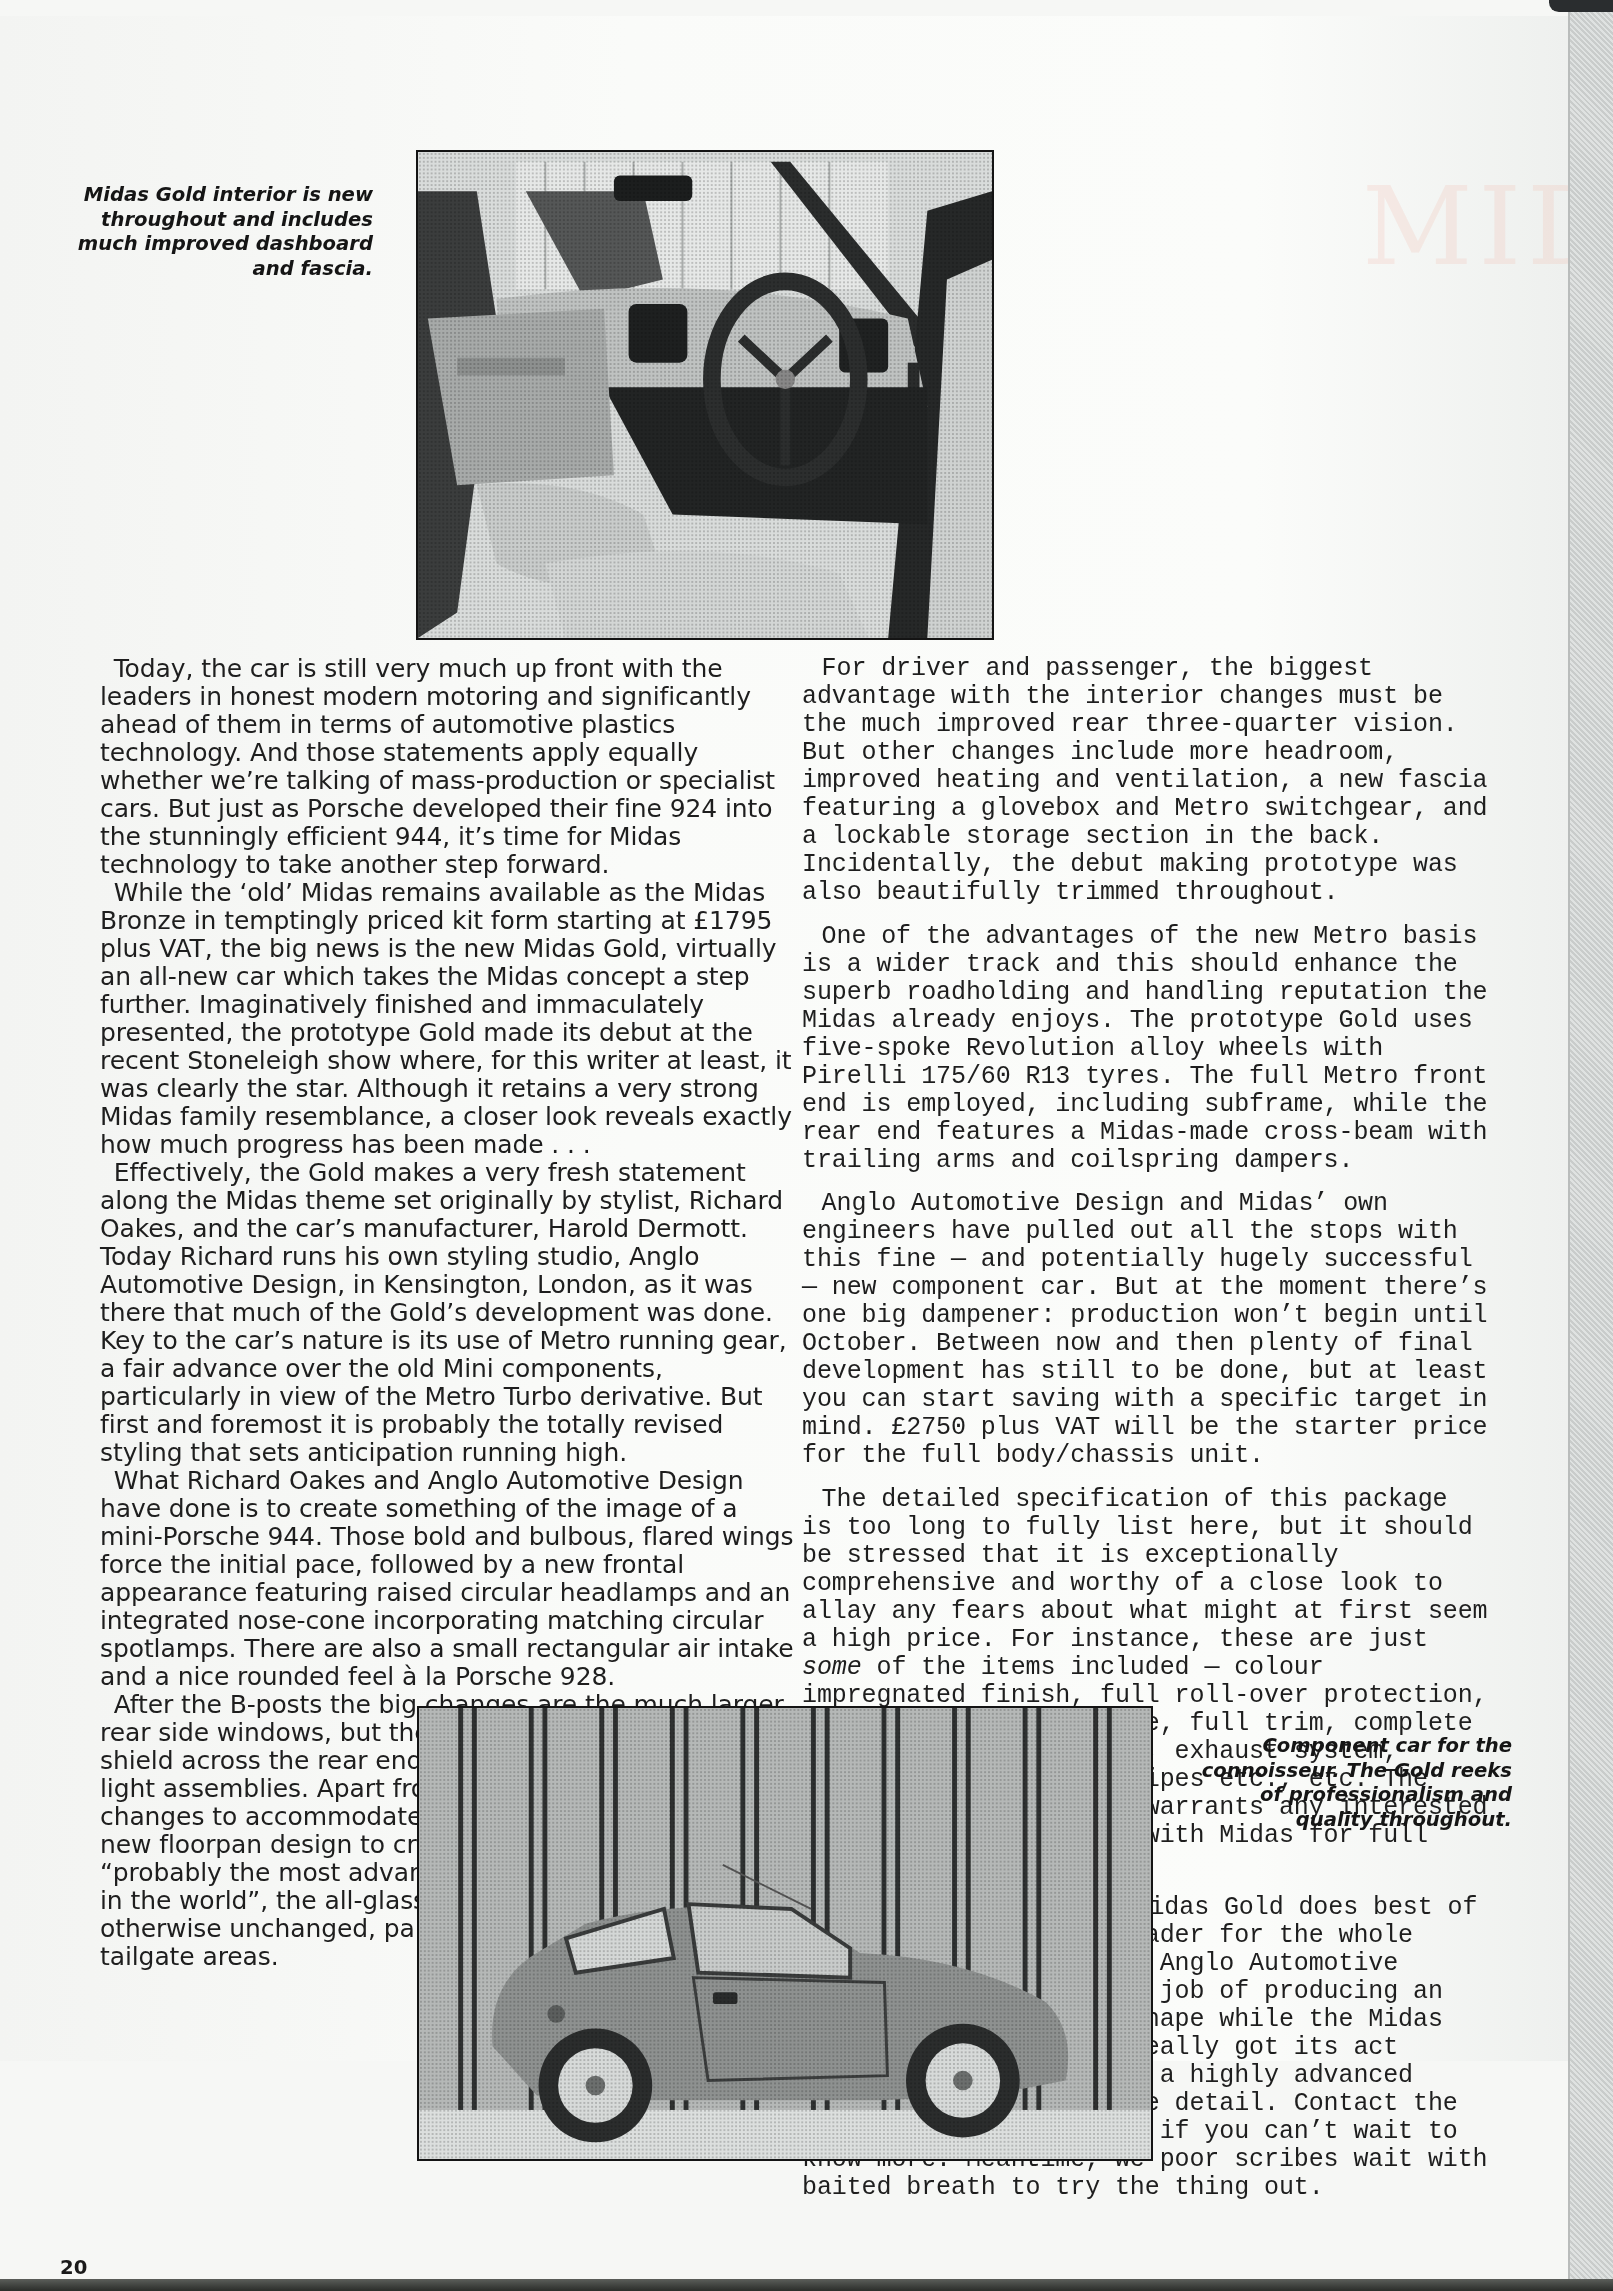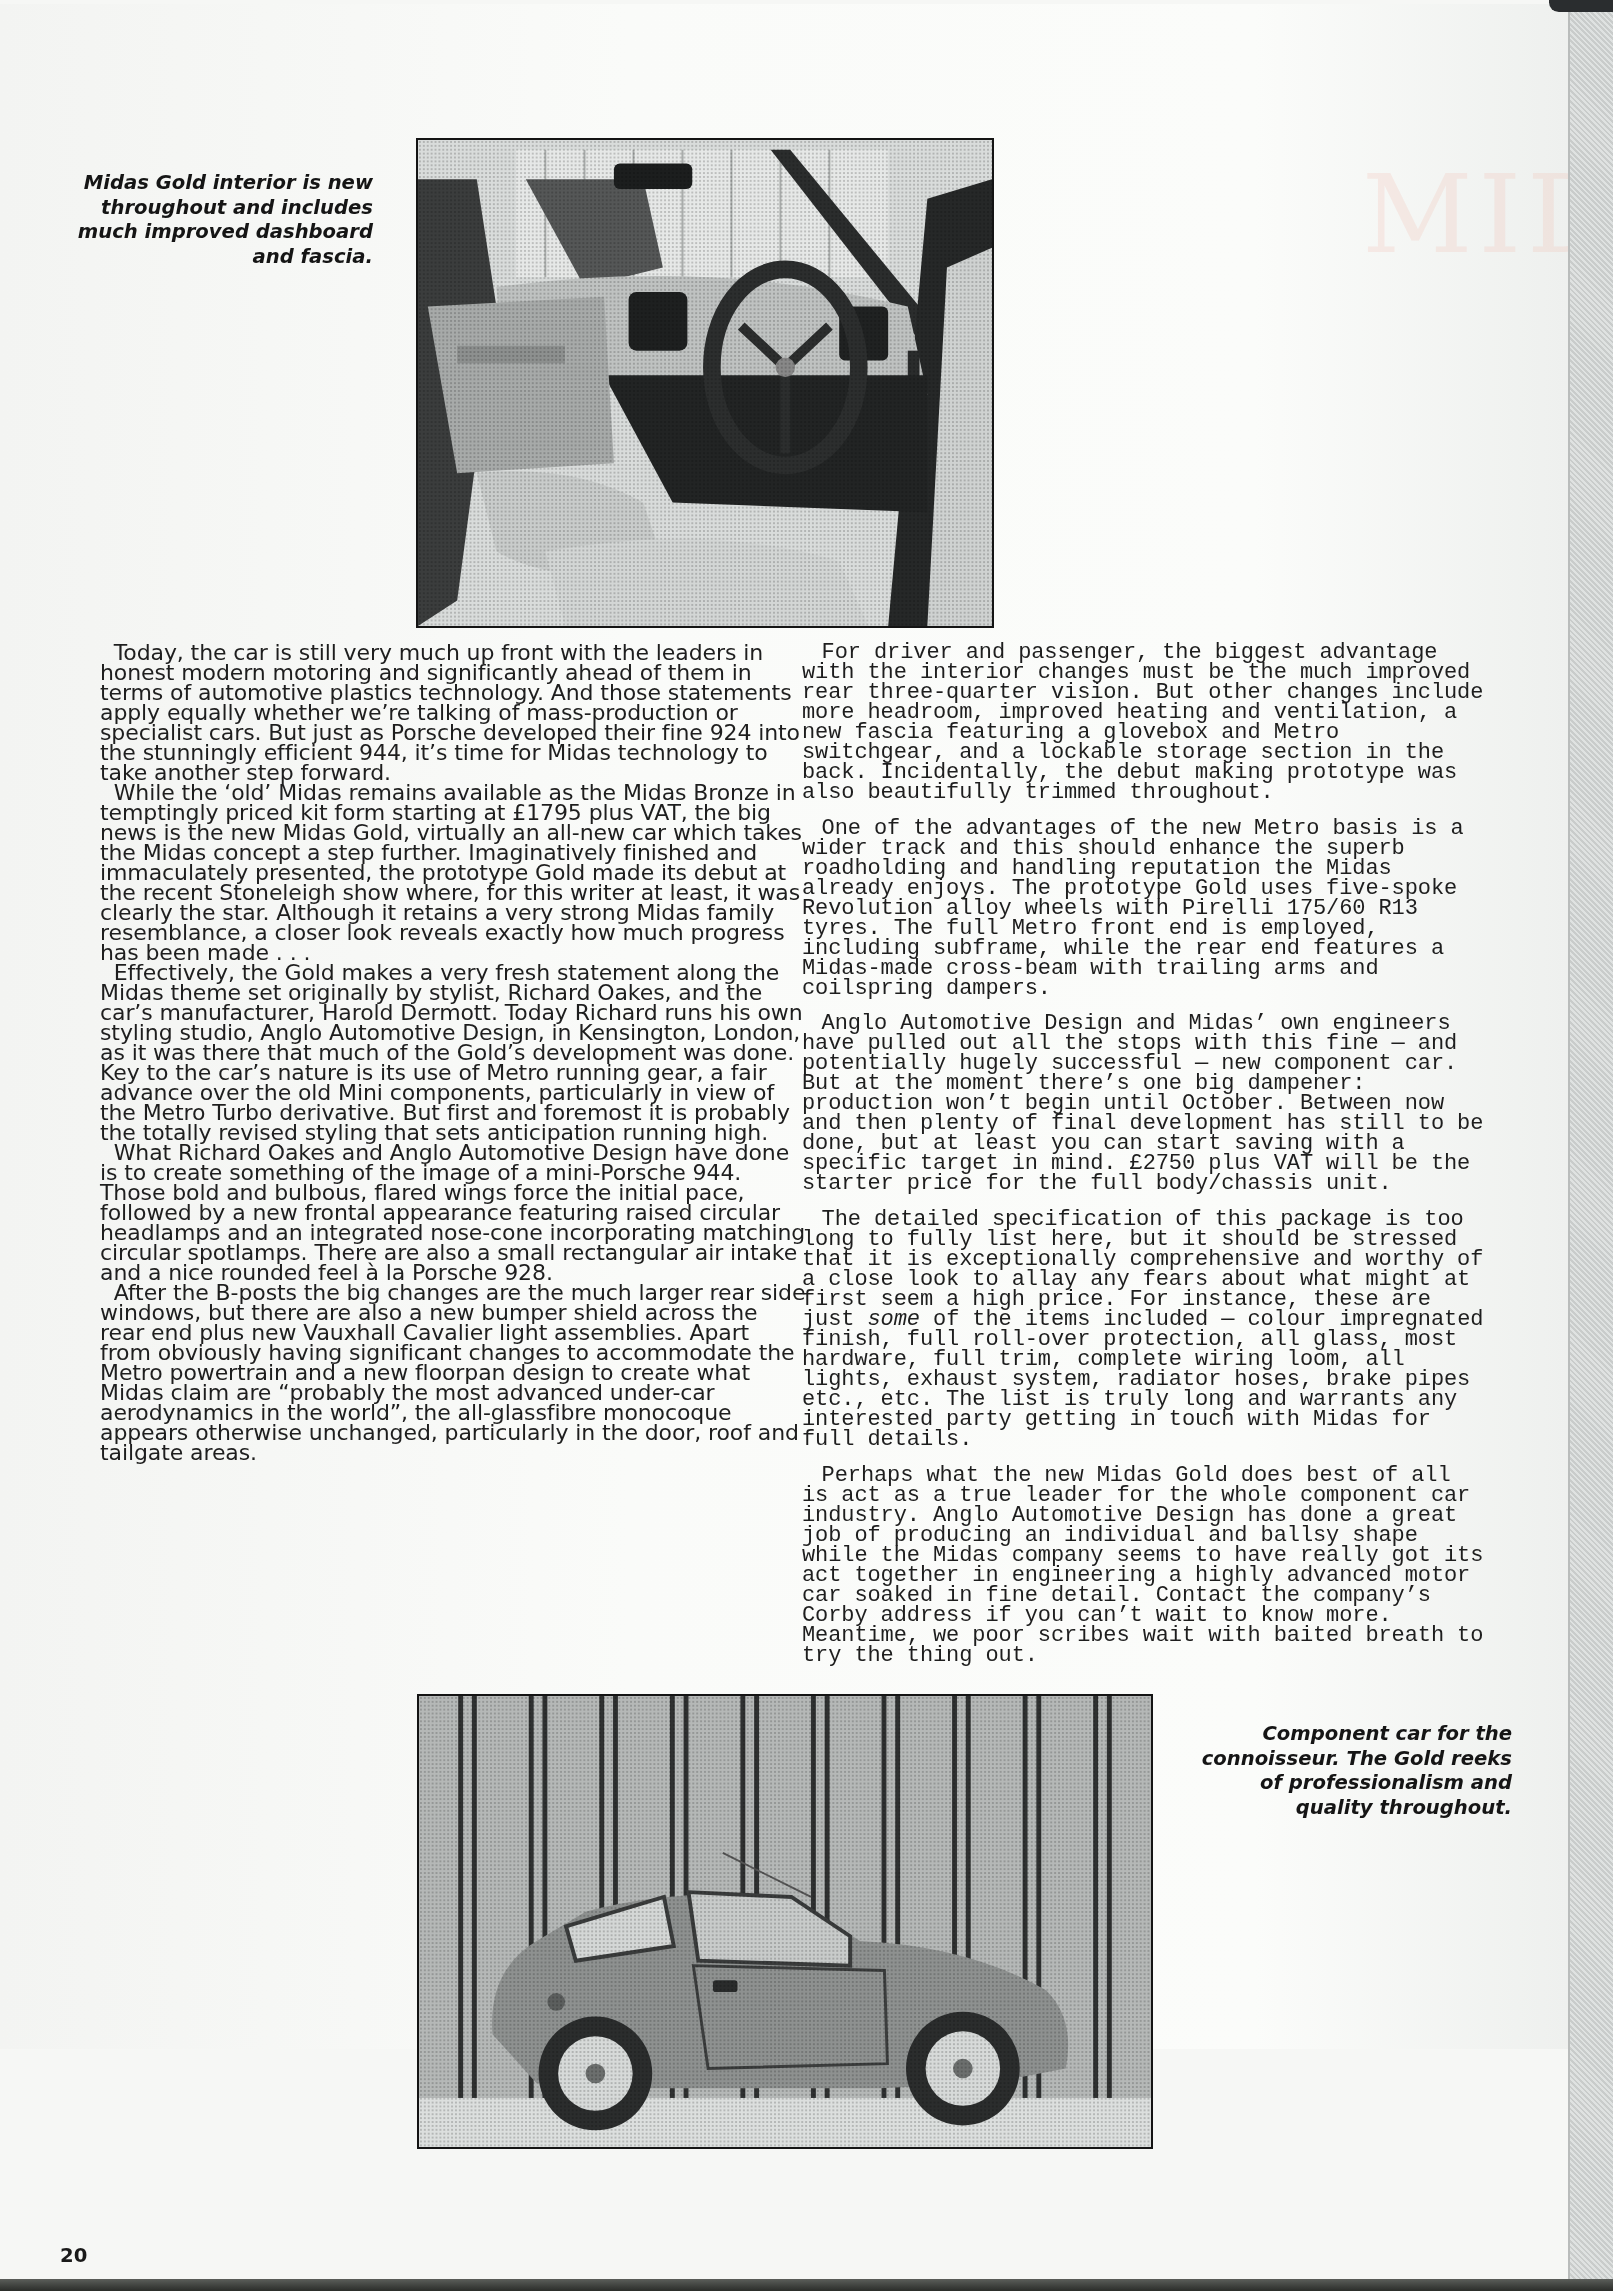--- a/index.html
+++ b/index.html
@@ -3,21 +3,21 @@
 <meta charset="utf-8">
 <style>
   html, body { margin: 0; padding: 0; }
   body {
     width: 1613px; height: 2292px; position: relative; overflow: hidden;
     background: #f6f7f5;
     font-family: "DejaVu Sans", sans-serif;
     color: #1c1c1c;
   }
   .page {
-    position: absolute; left: 0; top: 4px; width: 1568px; height: 2045px;
+    position: absolute; left: 0; top: 16px; width: 1568px; height: 2045px;
     background: linear-gradient(90deg, #f3f4f2 0%, #fafbf9 40%, #fbfcfa 80%, #eef0ee 100%);
   }
   .edge-strip {
     position: absolute; left: 1568px; top: 0; width: 45px; height: 2292px;
     background: repeating-linear-gradient(45deg, #c9cccb 0 2px, #dfe2e1 2px 3.9px);
     border-left: 2px solid #b9bcbb;
   }
   .edge-top {
     position: absolute; left: 1549px; top: 0; width: 65px; height: 11.8px;
     background: #2a2d2f; border-bottom-left-radius: 9.8px;
@@ -46,21 +46,21 @@
   .photo-interior { left: 416px; top: 134px; width: 574px; height: 486px; }
   .photo-car { left: 417px; top: 1690px; width: 732px; height: 451px; }
   .photo svg { display: block; width: 100%; height: 100%; }
   .halftone {
     position: absolute; inset: 0; pointer-events: none;
     background-image: radial-gradient(rgba(0,0,0,0.18) 0.8px, transparent 1.2px);
     background-size: 3.9px 3.9px;
   }
 
   .column {
-    position: absolute; font-size: 22px; line-height: 20px;
+    position: absolute; font-size: 25px; line-height: 28px;
     color: #1e1e1e; letter-spacing: -0.1px;
   }
   .col-left { left: 100px; top: 639px; width: 706px; }
   .col-right { left: 802px; top: 639px; width: 686px; font-family: Liberation Mono, monospace; }
   .column p { margin: 0; text-indent: 13.7px; }
   .col-right p { text-indent: 19.6px; margin-bottom: 15.7px; }
   .column em { font-style: italic; }
 
   .page-number {
     position: absolute; left: 60px; top: 2240px; font-weight: bold;

